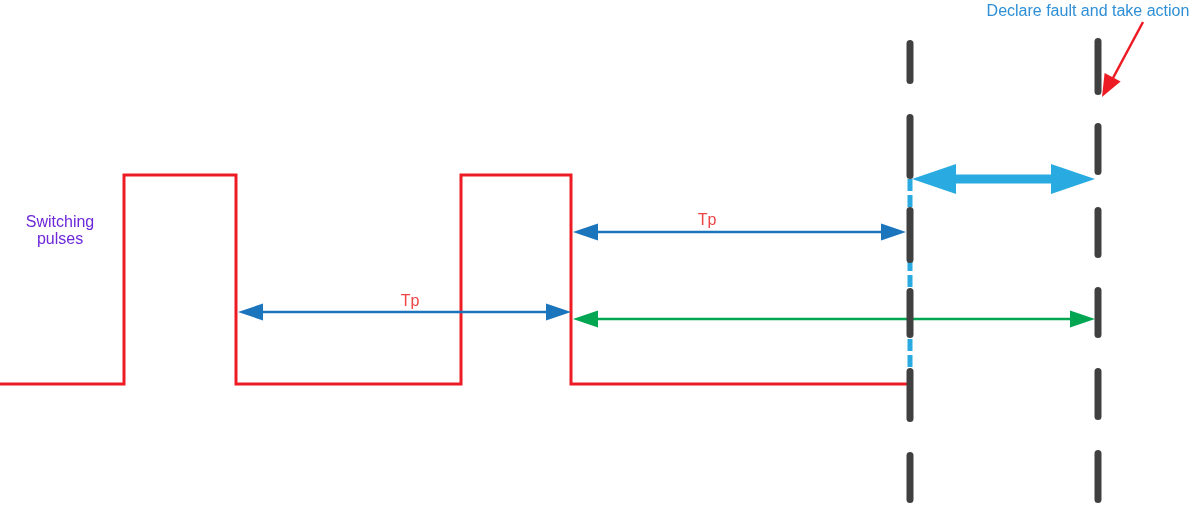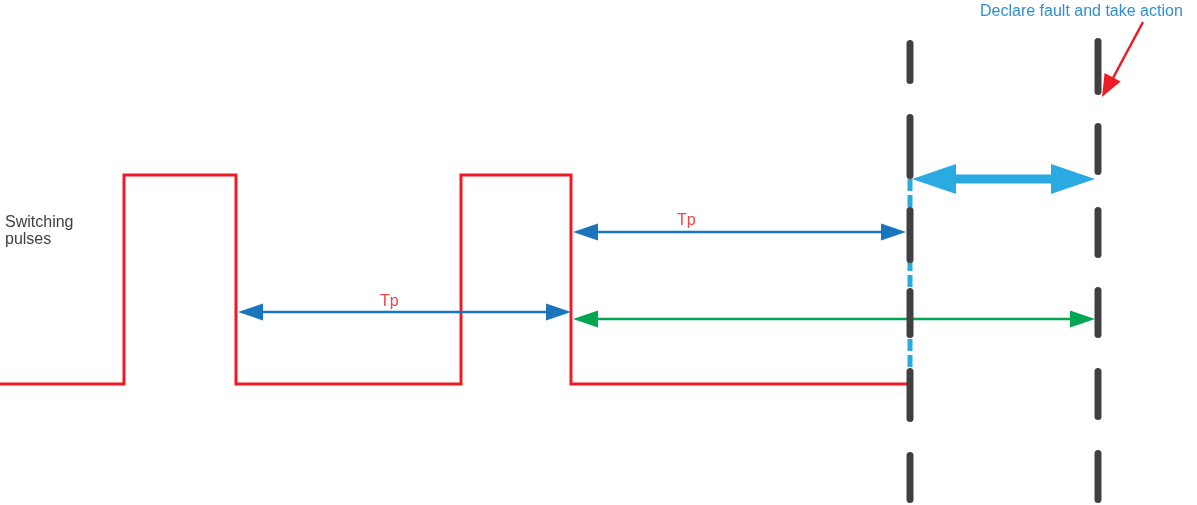--- a/index.html
+++ b/index.html
@@ -6,26 +6,27 @@
   #stage{
     position:relative;
     width:1197px;height:505px;
     background:#ffffff;
     font-family:"Liberation Sans", sans-serif;
     overflow:hidden;
   }
   #diagram-svg{position:absolute;left:0;top:0;}
   .lbl{
     position:absolute;
+    text-align:center;
     white-space:normal;
     line-height:17px;
     font-size:16px;
     user-select:none;
   }
-  .lbl-red{color:#404040;}
+  .lbl-red{color:#6d28d9;}
   .lbl-blue{color:#ef4444;}
   .lbl-ltblue{color:#2E8FD6;}
   .lbl-green{color:#00A651;}
   .lbl .subscr{font-size:11px;vertical-align:-2px;letter-spacing:0;}
   #switching-label{left:5px;top:213px;width:110px;}
   #tp-label-1{left:380px;top:292px;width:60px;}
   #tp-label-2{left:677px;top:211px;width:60px;}
   #tpdelay-label{left:640px;top:297px;width:180px;white-space:nowrap;}
   #sync-label{left:930px;top:129px;width:150px;white-space:nowrap;}
   #declare-label{left:980px;top:2px;width:216px;white-space:nowrap;}

